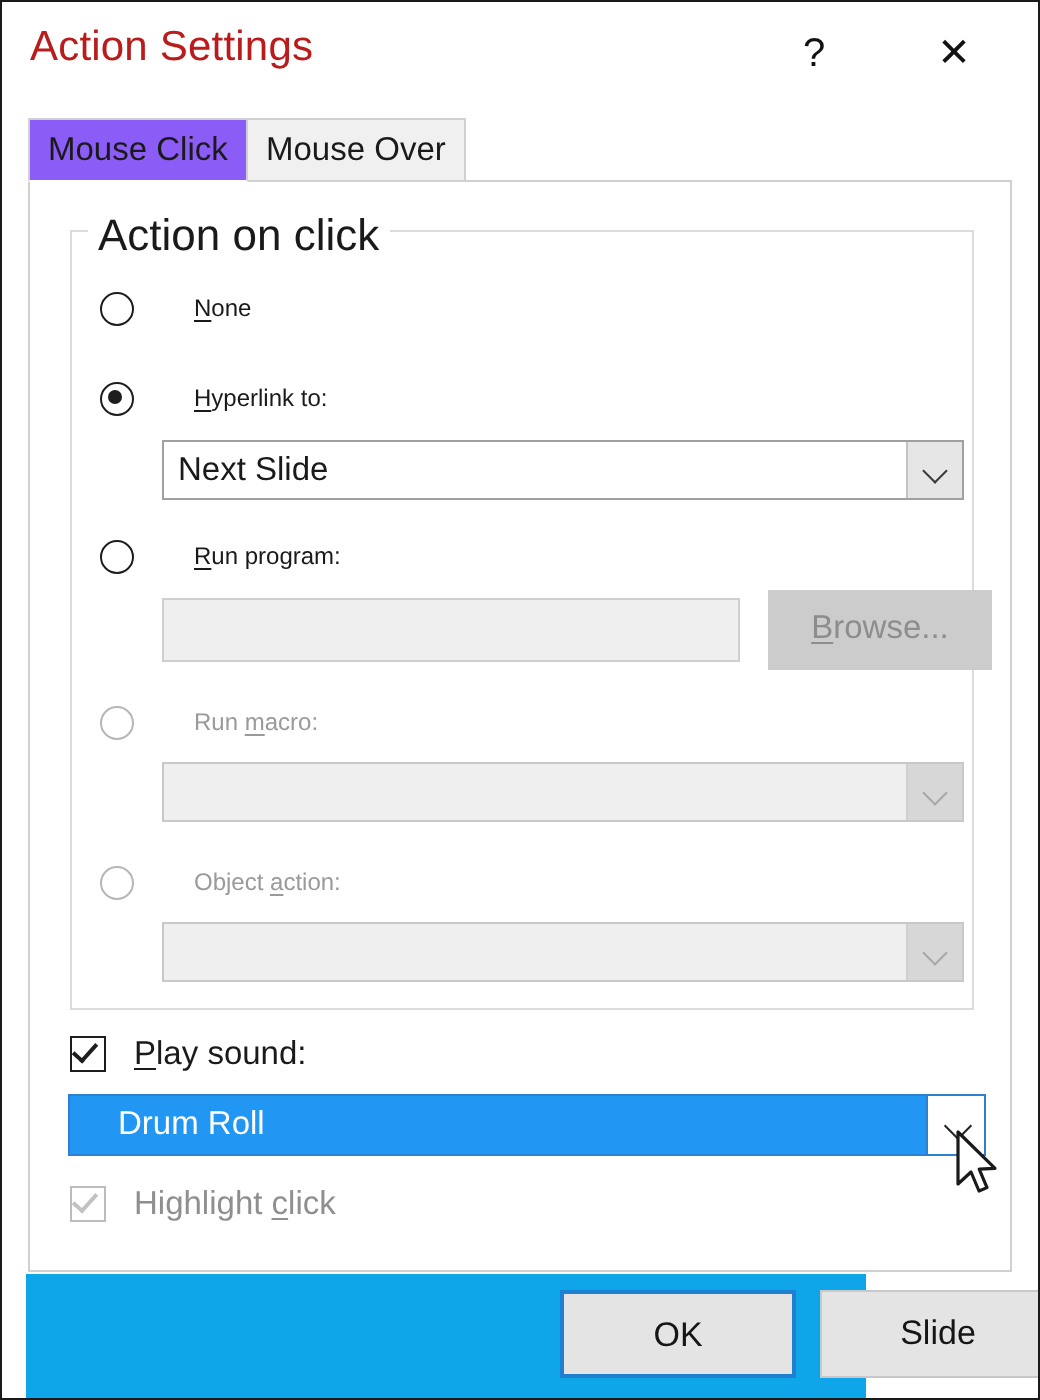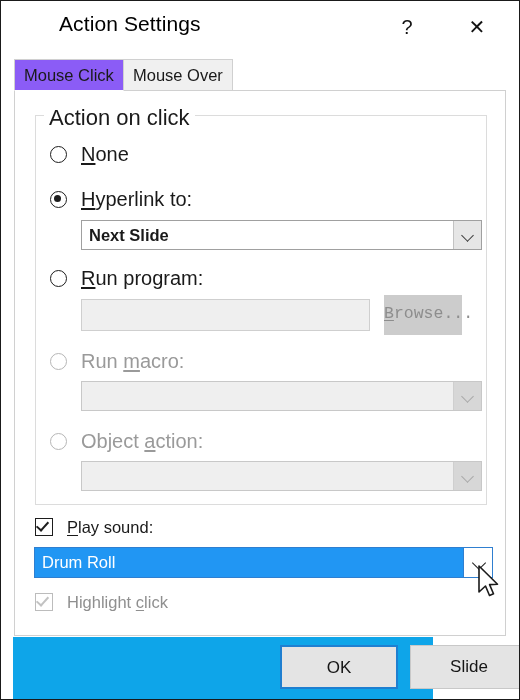--- a/index.html
+++ b/index.html
@@ -25,23 +25,22 @@
   #titlebar {
     position: absolute;
     left: 0; top: 0;
     width: 518px; height: 54px;
     background: #ffffff;
   }
   #title-text {
     position: absolute;
     left: 14px; top: 11px;
     font-size: 21px;
-    color: #000000;
+    color: #b91c1c;
     letter-spacing: 0.1px;
-    margin-left: 44px;
   }
   .tb-btn {
     position: absolute;
     top: 6px;
     width: 42px; height: 40px;
     color: #121212;
     font-size: 21px;
     text-align: center;
     line-height: 40px;
     cursor: default;
@@ -127,22 +126,22 @@
   .radio.checked::after {
     content: "";
     position: absolute;
     left: 3px; top: 3px;
     width: 7px; height: 7px;
     border-radius: 50%;
     background: #1d1d1d;
   }
   .radio.disabled { border-color: #b6b6b6; }
   .radio-label {
-    margin-left: 14px;
-    font-size: 20px;
+    margin-left: 30px;
+    font-size: 12px;
     color: #1a1a1a;
     white-space: nowrap;
   }
   .radio-label.disabled { color: #9a9a9a; }
   .u { text-decoration: underline; text-underline-offset: 2px; }
 
   
   .combo {
     position: absolute;
     height: 30px;
@@ -152,21 +151,20 @@
     align-items: stretch;
   }
   .combo .val {
     flex: 1 1 auto;
     font-size: 16.5px;
     color: #1a1a1a;
     line-height: 28px;
     padding-left: 7px;
     overflow: hidden;
     white-space: nowrap;
-    font-weight: bold;
   }
   .combo .arrow {
     flex: 0 0 auto;
     width: 28px;
     background: #e6e6e6;
     border-left: 1px solid #c3c3c3;
     position: relative;
   }
   .combo .arrow::after {
     content: "";
@@ -217,21 +215,21 @@
     background: #ffffff;
     display: flex;
     align-items: stretch;
   }
   #sound-combo .selval {
     flex: 1 1 auto;
     background: #2196f3;
     color: #ffffff;
     font-size: 16.5px;
     line-height: 29px;
-    padding-left: 7px;
+    padding-left: 24px;
     white-space: nowrap;
     overflow: hidden;
   }
   #sound-combo .arrowbox {
     flex: 0 0 auto;
     width: 30px;
     background: #ffffff;
     border: 1px solid #2f7fd0;
     margin: -1px -1px -1px 0;
     position: relative;
@@ -355,21 +353,21 @@
         <span class="arrow"></span>
       </div>
 
       <div class="radio-row" style="top:150px;">
         <span class="radio"></span>
         <span class="radio-label"><span class="u">R</span>un program:</span>
       </div>
 
       <div class="textfield" style="left:45px; top:183px; width:289px;"></div>
 
-      <div class="pushbtn" style="left:348px; top:179px; width:78px;font-family:Liberation Mono, monospace;">
+      <div class="pushbtn" style="left:348px; top:179px; width:112px;">
         <span><span class="u">B</span>rowse...</span>
       </div>
 
       <div class="radio-row" style="top:233px;">
         <span class="radio disabled"></span>
         <span class="radio-label disabled">Run <span class="u">m</span>acro:</span>
       </div>
 
       <div class="combo disabled" style="left:45px; top:265px; width:401px;">
         <span class="val"></span>

